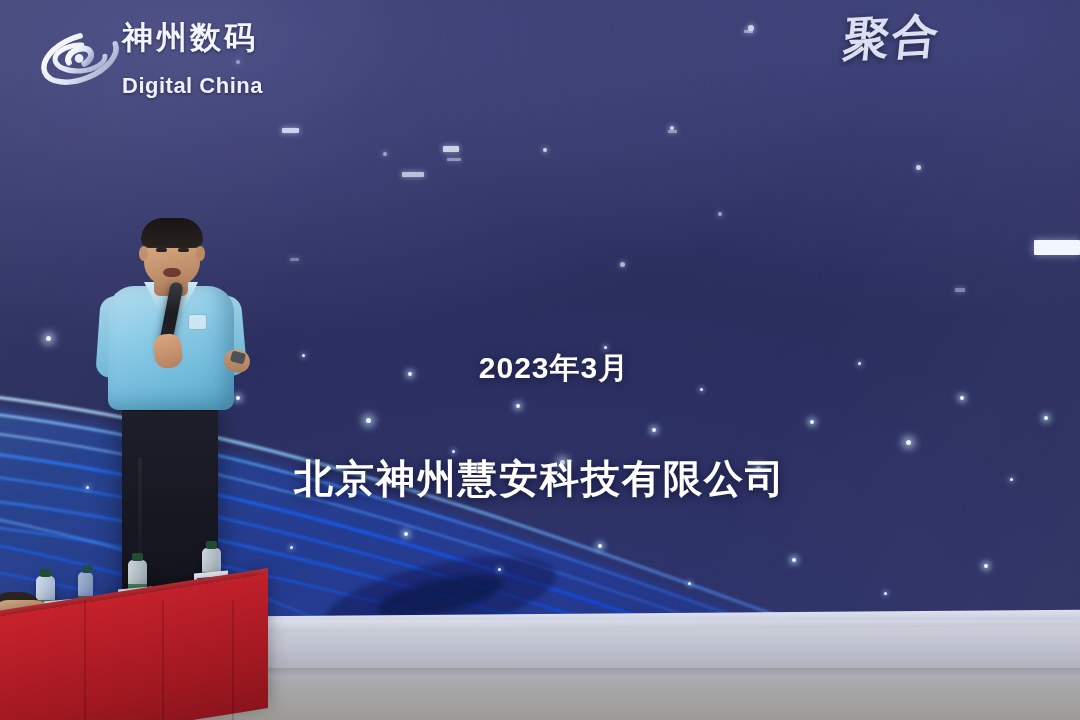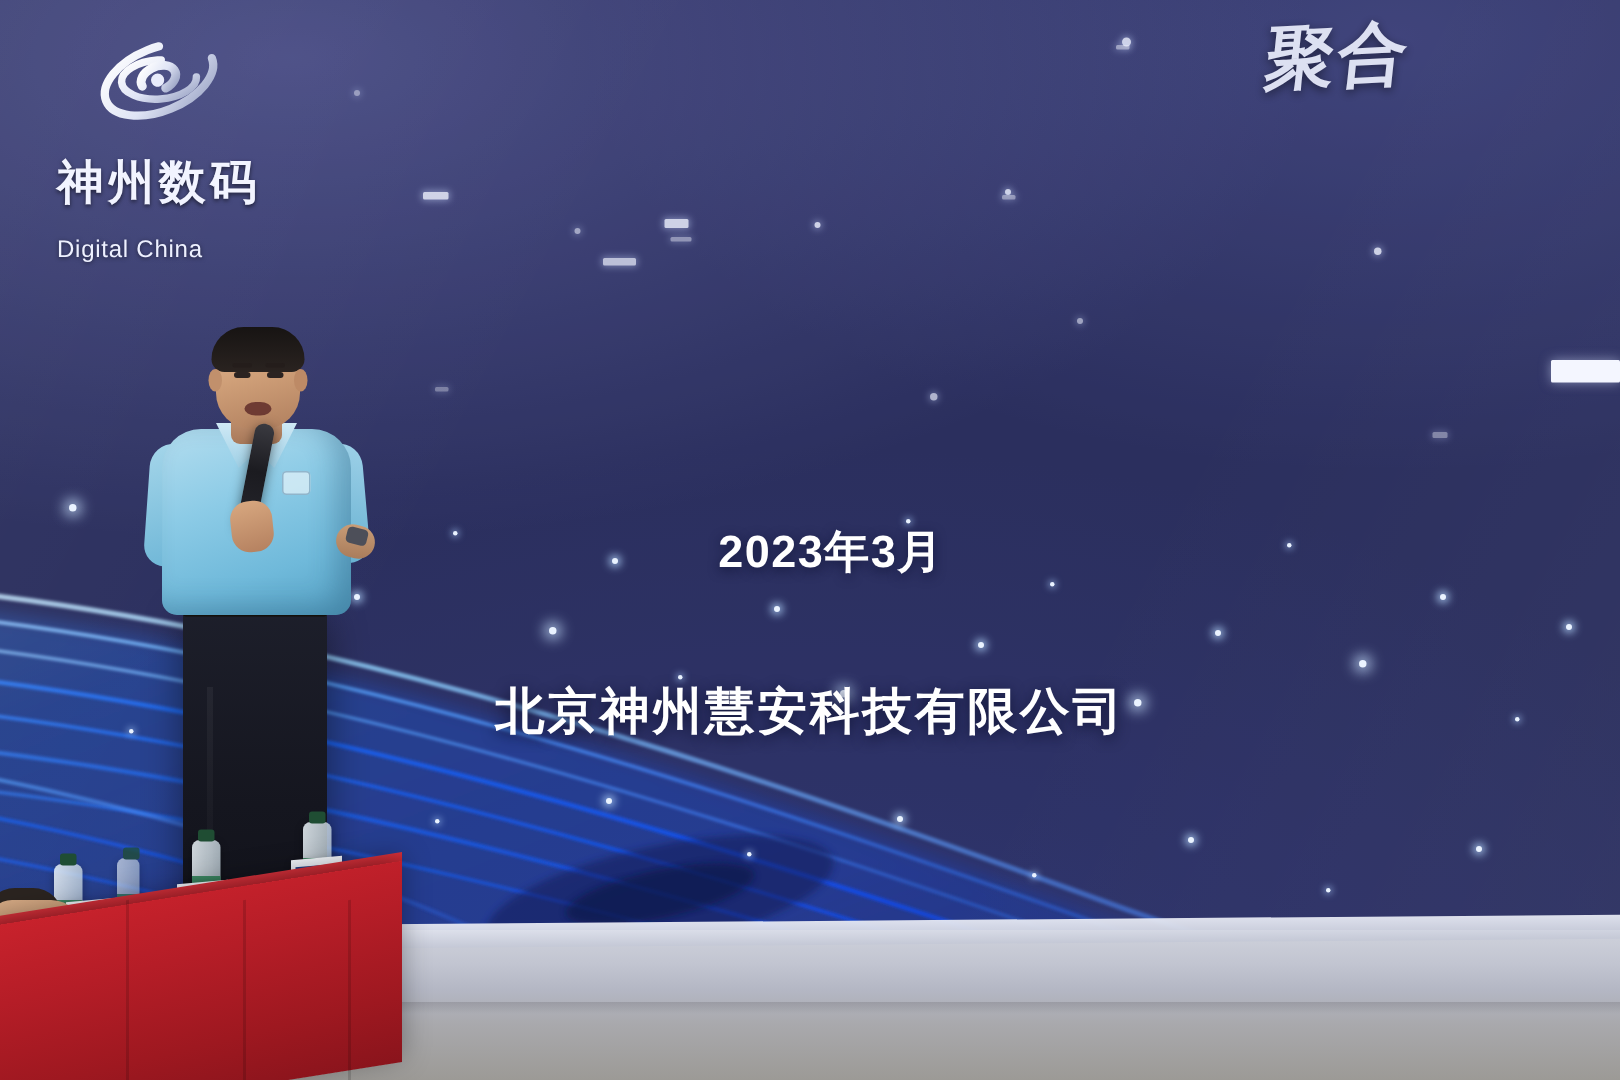--- a/index.html
+++ b/index.html
@@ -69,30 +69,30 @@
 
   
   .spark{
     position:absolute; background:#e8ecfb; border-radius:1px;
     box-shadow:0 0 5px 1px rgba(200,215,255,.55);
     opacity:.85;
   }
 
   
   .brand{
-    position:absolute; left:38px; top:18px; display:flex; align-items:center; gap:14px;flex-direction:column;
+    position:absolute; left:38px; top:18px; display:flex; align-items:center; 
   }
   .brand-mark{ width:84px; height:70px; }
   .brand-text{ line-height:1; padding-top:4px; }
   .brand-cn{
     font-size:31px; font-weight:700; color:#f2f4ff; letter-spacing:3px;
     text-shadow:0 1px 3px rgba(0,0,0,.55);
   }
   .brand-en{
-    font-size:16px; font-weight:400; color:#eef1ff; letter-spacing:.5px;
+    font-size:22px; font-weight:700; color:#eef1ff; letter-spacing:.5px;
     margin-top:22px; text-shadow:0 1px 3px rgba(0,0,0,.5);
   }
 
   
   .slogan{ position:absolute; right:22px; top:16px; text-align:right; }
   .slogan-cal{
     font-family:"DejaVu Serif",serif;
     font-size:46px; font-weight:700; color:#e9ecfb;
     letter-spacing:2px; line-height:.95;
     transform:skewX(-9deg) rotate(-3deg);
@@ -111,21 +111,21 @@
     text-shadow:0 2px 10px rgba(12,16,48,.75), 0 0 26px rgba(150,180,255,.28);
   }
   .slide-date{
     position:absolute; left:0; right:0; top:348px; text-align:center;
     font-size:30px; font-weight:700; color:#ffffff; letter-spacing:1px;
     text-shadow:0 2px 8px rgba(12,16,48,.7);
     padding-left:28px;
   }
   .slide-company{
     position:absolute; left:0; right:0; top:452px; text-align:center;
-    font-size:33px; font-weight:700; color:#ffffff; letter-spacing:2px;
+    font-size:39px; font-weight:700; color:#ffffff; letter-spacing:2px;
     text-shadow:0 2px 9px rgba(10,14,44,.8);
   }
 
   
   .edge-bar{
     position:absolute; right:0px; top:240px; width:46px; height:15px;
     background:#f4f6ff; border-radius:1px;
     box-shadow:0 0 8px rgba(220,230,255,.5);
   }
 

